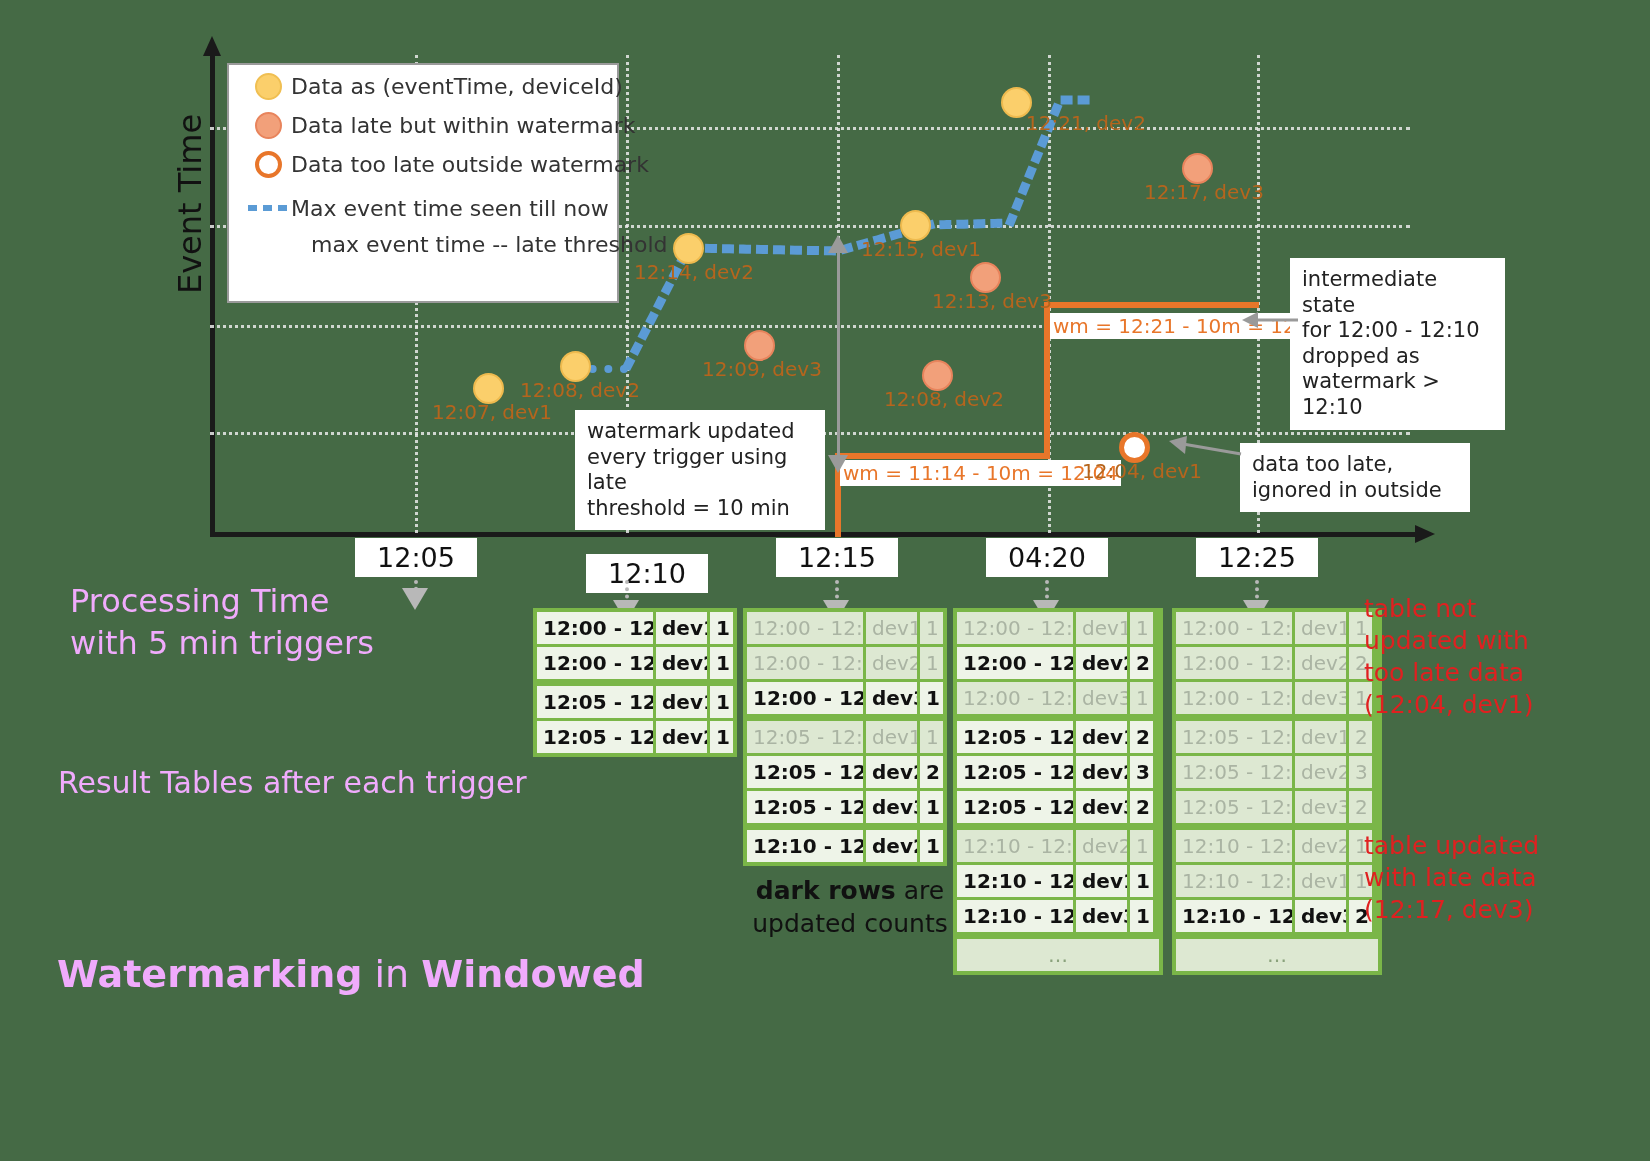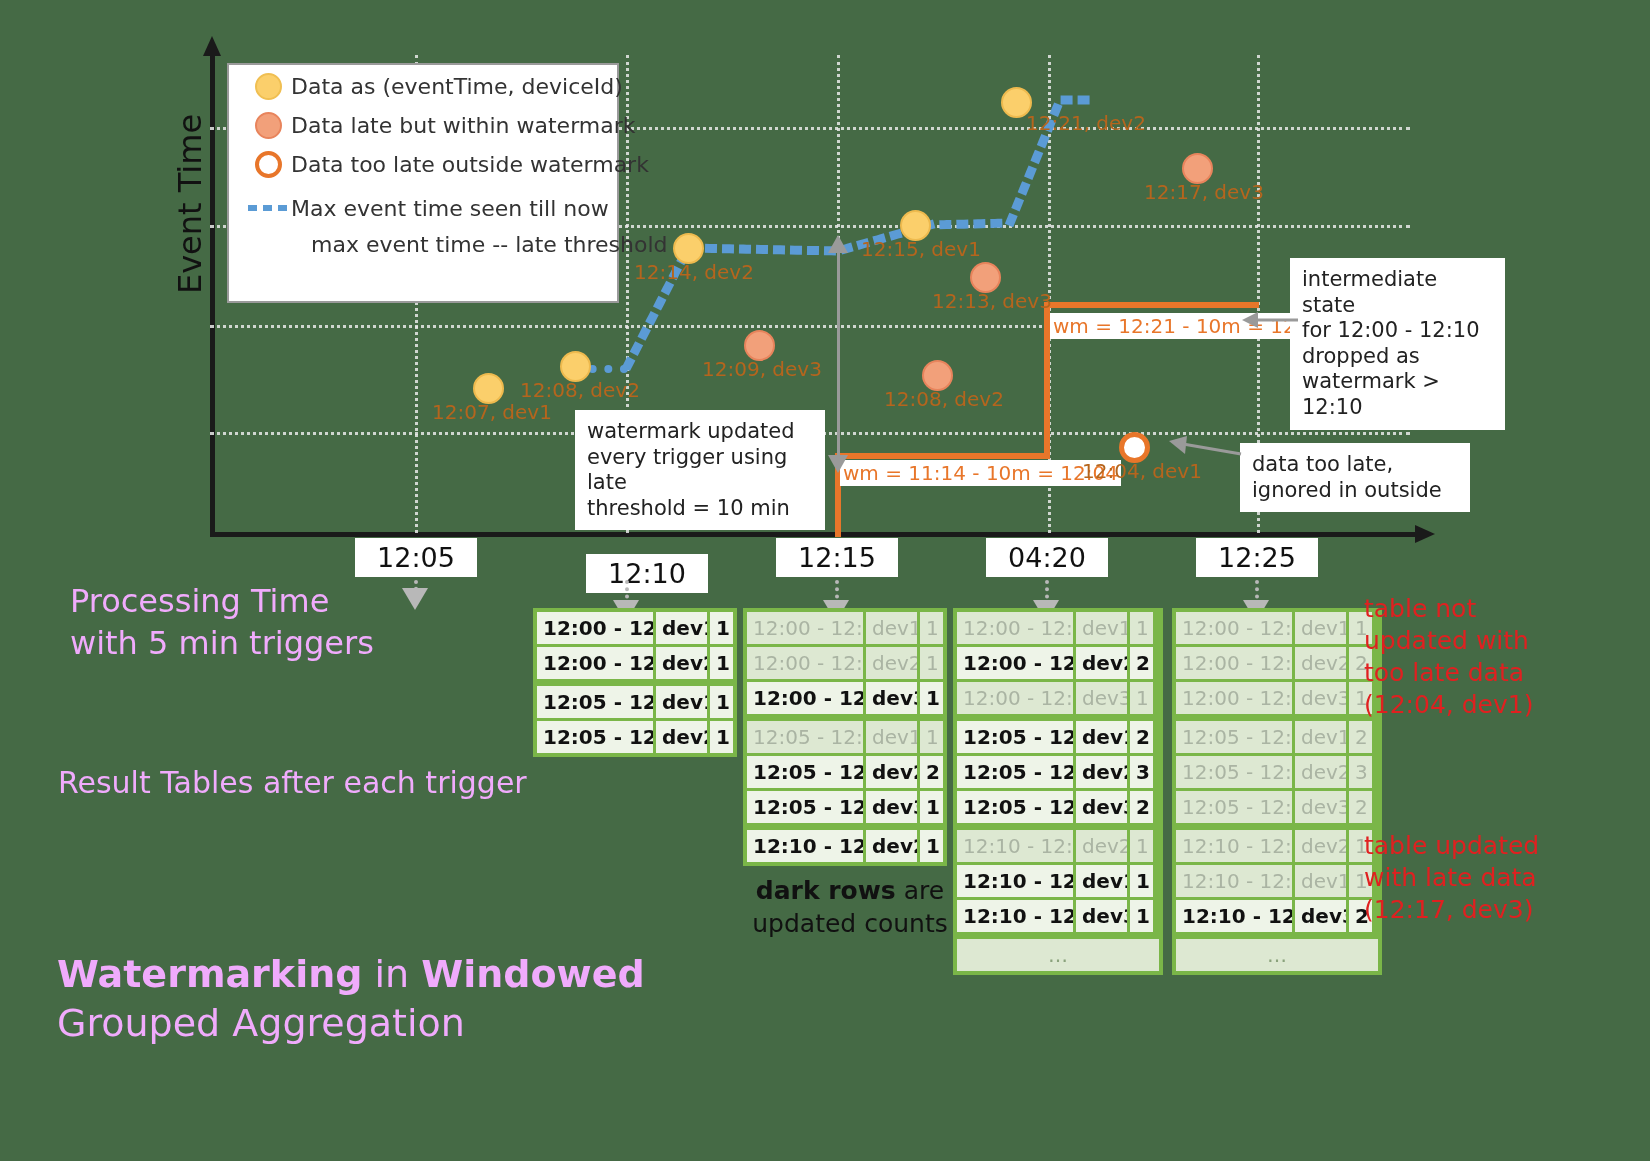--- a/index.html
+++ b/index.html
@@ -420,14 +420,13 @@
 updated with
 too late data
 (12:04, dev1)</div>
 
 <div class="redtext abs" style="left:1364px;top:830px;white-space:pre-line;">table updated
 with late data
 (12:17, dev3)</div>
 
 <div class="bigtext abs" style="left:57px;top:950px;font-size:38px;line-height:1.3;">
   <b>Watermarking</b><span> in </span><b>Windowed</b><br>
-  <span>Grouped Aggregation</span>
 </div>
 
 </body></html>

